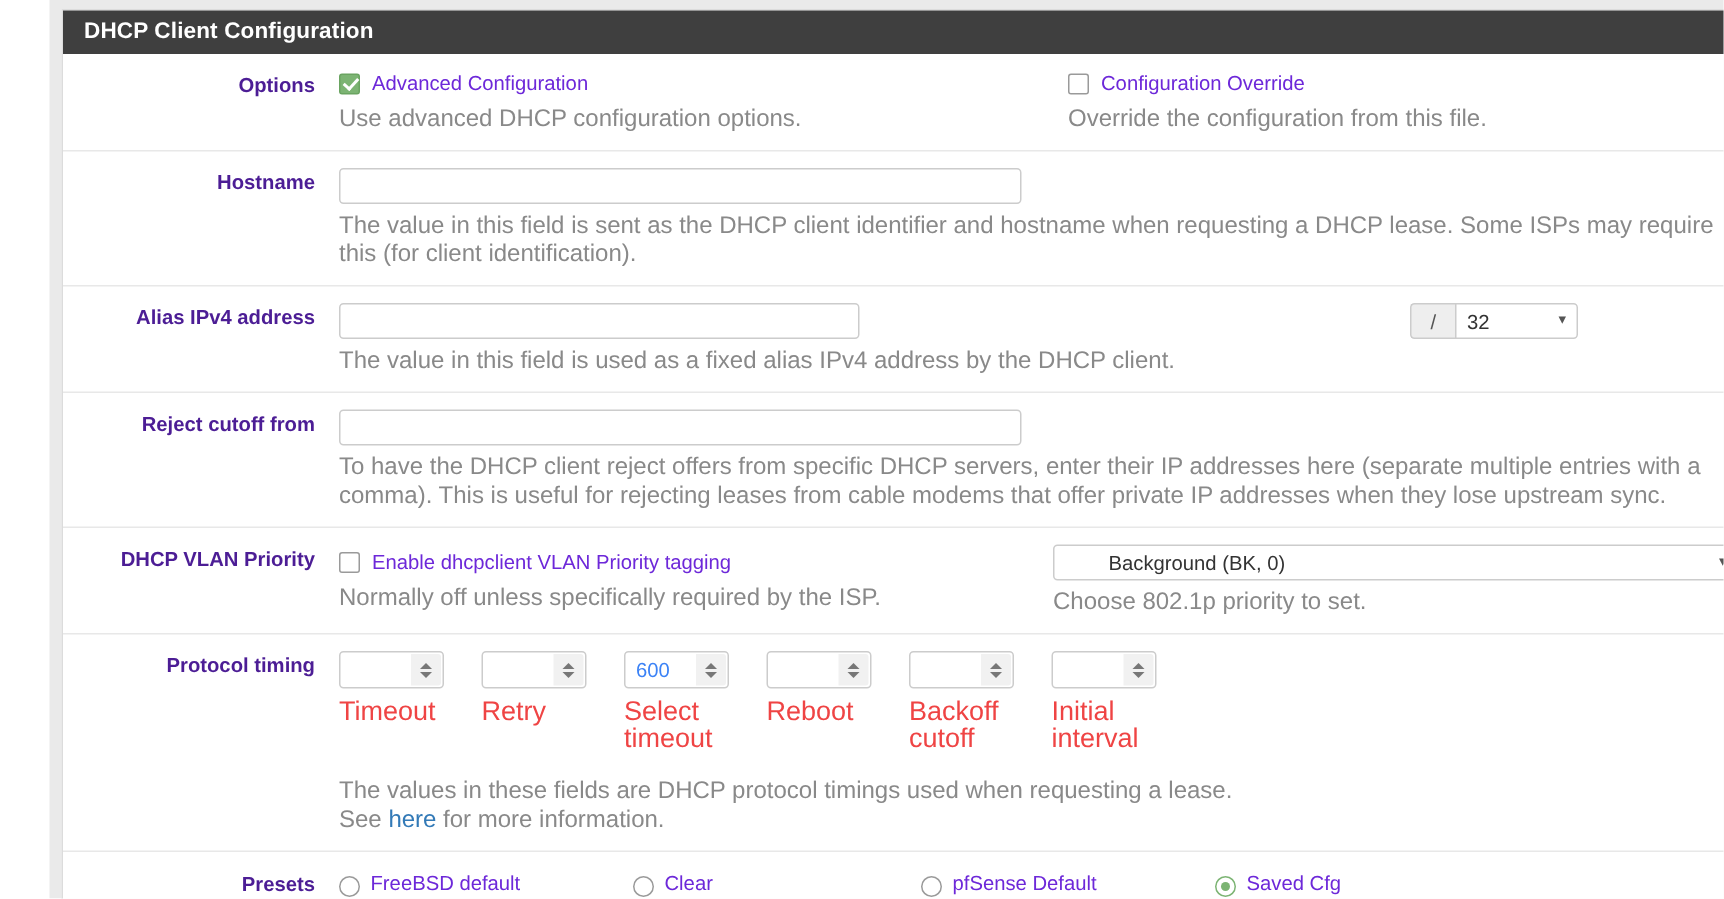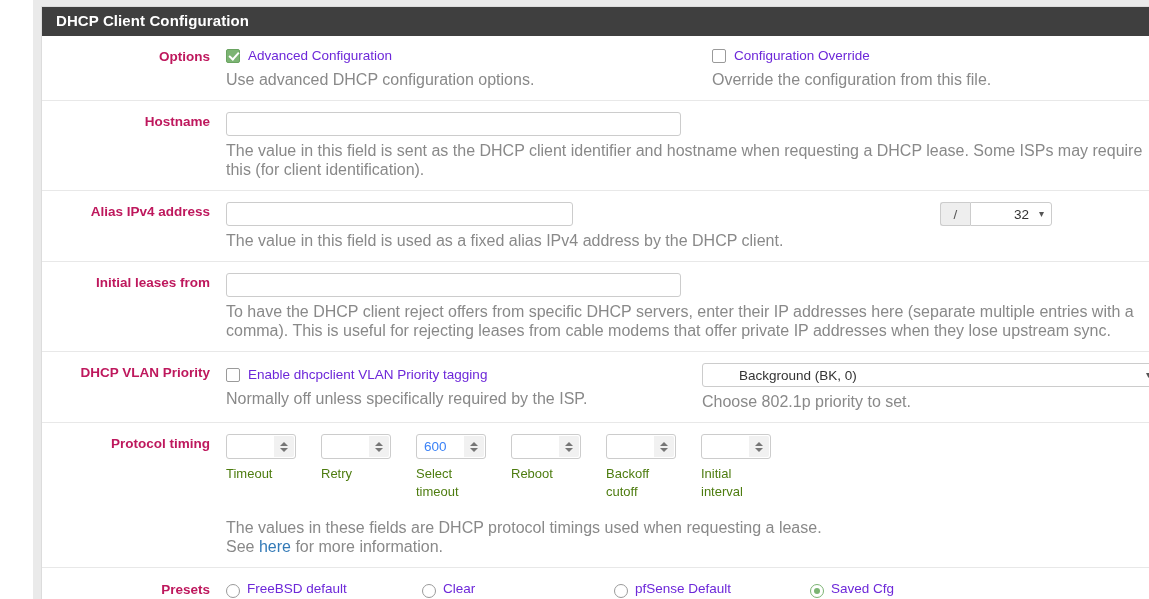--- a/index.html
+++ b/index.html
@@ -59,21 +59,21 @@
   .form-row:last-child { border-bottom: none; }
 
   .row-label {
     width: 184px;
     min-width: 184px;
     text-align: right;
     padding-right: 16px;
     padding-top: 2px;
     font-weight: bold;
     font-size: 13.5px;
-    color: #be185d;
+    color: #4c1d95;
     box-sizing: border-box;
   }
 
   .row-content {
     flex: 1;
     padding-right: 14px;
     box-sizing: border-box;
   }
 
   .help-block {
@@ -207,21 +207,21 @@
     border-radius: 3px 0 0 3px;
     background: #eeeeee;
     color: #555555;
     font-size: 13.5px;
     display: flex;
     align-items: center;
     justify-content: center;
     box-sizing: border-box;
     padding: 0 9px;
   }
-  .sel-cidr { width: 82px; border-radius: 0 3px 3px 0; text-align: right; }
+  .sel-cidr { width: 82px; border-radius: 0 3px 3px 0; }
 
   
   .vlan-flex { display: flex; align-items: center; }
   .vlan-left { width: 476px; }
   .vlan-right { flex: 1; padding-right: 0px; }
   .sel-vlan { width: 100%; padding-left: 36px; }
 
   
   .timing-grid {
     display: flex;
@@ -265,22 +265,22 @@
   }
   .arrows .up, .arrows .dn {
     width: 0; height: 0;
     border-left: 4px solid transparent;
     border-right: 4px solid transparent;
   }
   .arrows .up { border-bottom: 4px solid #777777; }
   .arrows .dn { border-top: 4px solid #777777; }
 
   .timing-caption {
-    color: #4d7c0f;
-    font-size: 13px;
+    color: #ef4444;
+    font-size: 18px;
     line-height: 18px;
     margin-top: 6px;
   }
 
   
   .presets-row { display: flex; align-items: flex-start; }
   .preset-item {
     display: flex;
     align-items: flex-end;
     line-height: 18px;
@@ -342,21 +342,21 @@
                 </select>
                 <span class="caret">▾</span>
               </div>
             </div>
           </div>
           <div class="help-block">The value in this field is used as a fixed alias IPv4 address by the DHCP client.</div>
         </div>
       </div>
 
       <div class="form-row">
-        <div class="row-label">Initial leases from</div>
+        <div class="row-label">Reject cutoff from</div>
         <div class="row-content">
           <input class="txt w-reject" type="text" value="" style="">
           <div class="help-block">To have the DHCP client reject offers from specific DHCP servers, enter their IP addresses here (separate multiple entries with a comma). This is useful for rejecting leases from cable modems that offer private IP addresses when they lose upstream sync.</div>
         </div>
       </div>
 
       <div class="form-row">
         <div class="row-label">DHCP VLAN Priority</div>
         <div class="row-content">
           <div class="vlan-flex">

